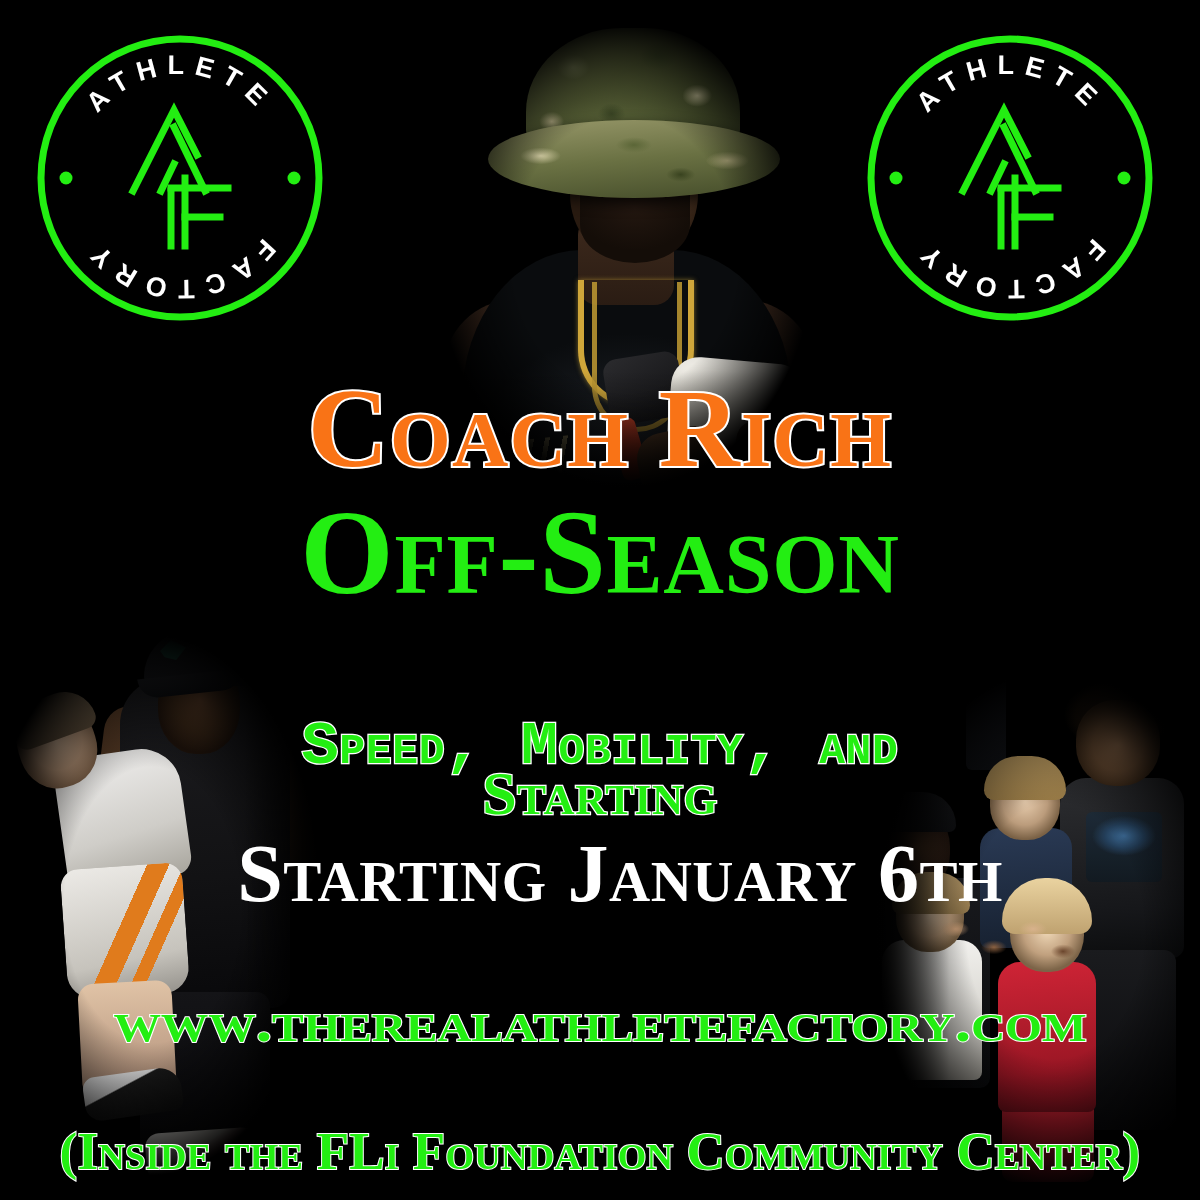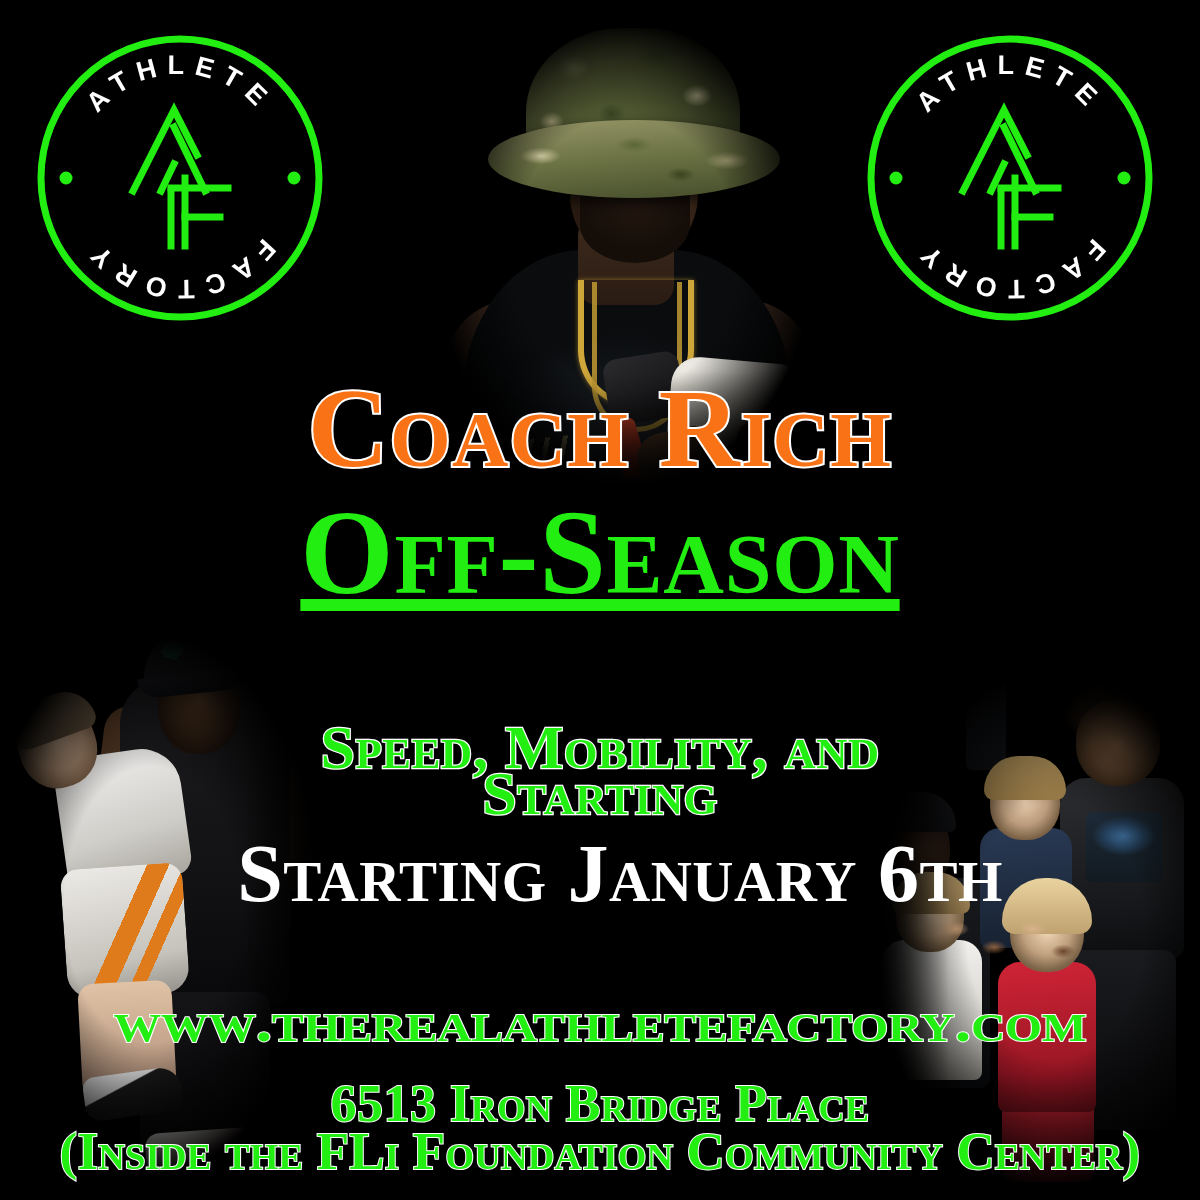--- a/index.html
+++ b/index.html
@@ -364,23 +364,23 @@
   .outline-xs{
     color:#23ee12;
     -webkit-text-stroke:2px #ffffff;
     paint-order:stroke fill;
   }
   .solid-green{color:#23ee12;}
   .solid-white{color:#ffffff;}
   .solid-sage{color:#dde2d2;}
 
   #line-coach-rich   {top:372px;  font-size:112px; letter-spacing:.012em;}
-  #line-offseason    {top:493px;  font-size:120px; letter-spacing:.006em;text-decoration:underline;}
+  #line-offseason    {top:493px;  font-size:120px; letter-spacing:.006em;}
   #line-training     {top:610px;  font-size:120px; letter-spacing:.006em;}
-  #line-subtitle-1   {top:716px;  font-size:62px;  letter-spacing:.010em;}
+  #line-subtitle-1   {top:716px;  font-size:62px;  letter-spacing:.010em;font-family:Liberation Mono, monospace;}
   #line-subtitle-2   {top:762px;  font-size:62px;  letter-spacing:.010em;}
   #line-start-date   {top:833px;  font-size:82px;  letter-spacing:.006em;padding-left:40px;}
   #line-schedule     {top:913px;  font-size:68px;  letter-spacing:.012em;}
   #line-website      {top:993px;  font-size:58px;  letter-spacing:-.004em;
                       transform:scaleX(1.16);transform-origin:50% 0;}
   #line-address      {top:1078px; font-size:52px;  letter-spacing:.010em;}
   #line-venue        {top:1126px; font-size:52px;  letter-spacing:.004em;
                       transform:scaleX(1.02);transform-origin:50% 0;}
 </style>
 </head>
@@ -518,18 +518,17 @@
 
     <div class="ln caps outline-lt" id="line-subtitle-1">Speed, Mobility, and</div>
 
     <div class="ln caps outline-lt" id="line-subtitle-2">Starting</div>
 
     <div class="ln caps solid-white" id="line-start-date">Starting January 6th</div>
 
 
     <div class="ln caps outline-xs" id="line-website">www.therealathletefactory.com</div>
 
-    <div class="ln caps outline-xs" id="line-address">6513 Iron Bridge Place</div>
 
     <div class="ln caps outline-xs" id="line-venue">(Inside the FLi Foundation Community Center)</div>
 
   </div>
 </div>
 
 </body></html>

